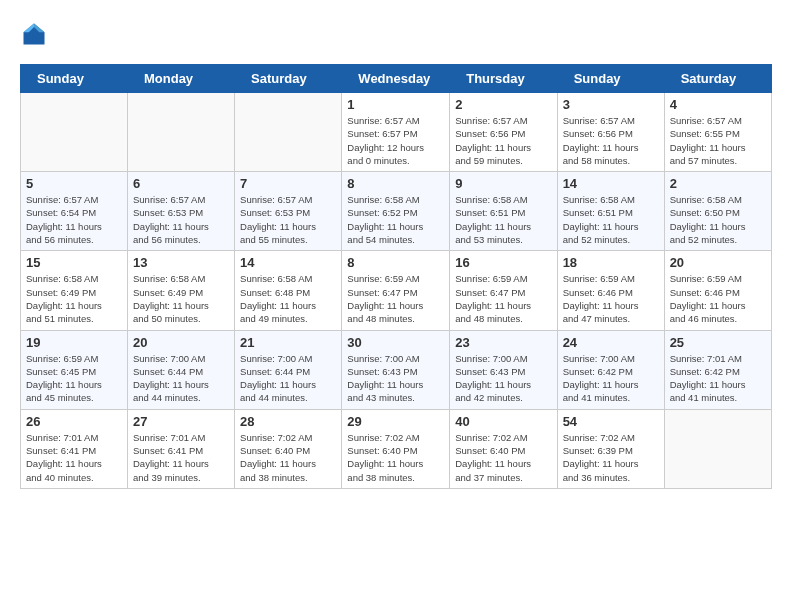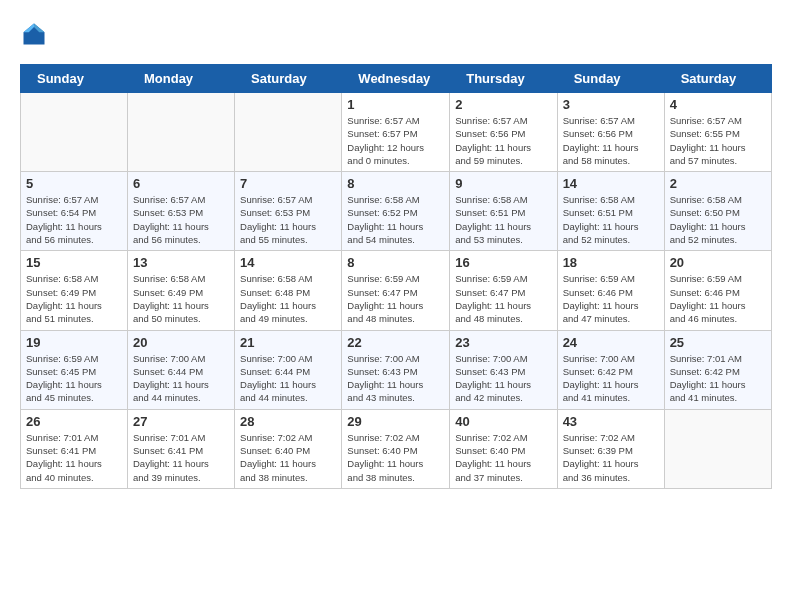--- a/index.html
+++ b/index.html
@@ -282,21 +282,21 @@
 and 44 minutes.</div>
         </td>
         <td>
           <div class="day-number">21</div>
           <div class="day-info" style="white-space: pre-line;">Sunrise: 7:00 AM
 Sunset: 6:44 PM
 Daylight: 11 hours
 and 44 minutes.</div>
         </td>
         <td>
-          <div class="day-number">22</div>
+          <div class="day-number">30</div>
           <div class="day-info" style="white-space: pre-line;">Sunrise: 7:00 AM
 Sunset: 6:43 PM
 Daylight: 11 hours
 and 43 minutes.</div>
         </td>
         <td>
           <div class="day-number">23</div>
           <div class="day-info" style="white-space: pre-line;">Sunrise: 7:00 AM
 Sunset: 6:43 PM
 Daylight: 11 hours
@@ -347,21 +347,21 @@
 and 38 minutes.</div>
         </td>
         <td>
           <div class="day-number">40</div>
           <div class="day-info" style="white-space: pre-line;">Sunrise: 7:02 AM
 Sunset: 6:40 PM
 Daylight: 11 hours
 and 37 minutes.</div>
         </td>
         <td>
-          <div class="day-number">43</div>
+          <div class="day-number">54</div>
           <div class="day-info" style="white-space: pre-line;">Sunrise: 7:02 AM
 Sunset: 6:39 PM
 Daylight: 11 hours
 and 36 minutes.</div>
         </td>
         <td class="empty-cell"></td>
       </tr>
     </tbody>
 </table>
 

